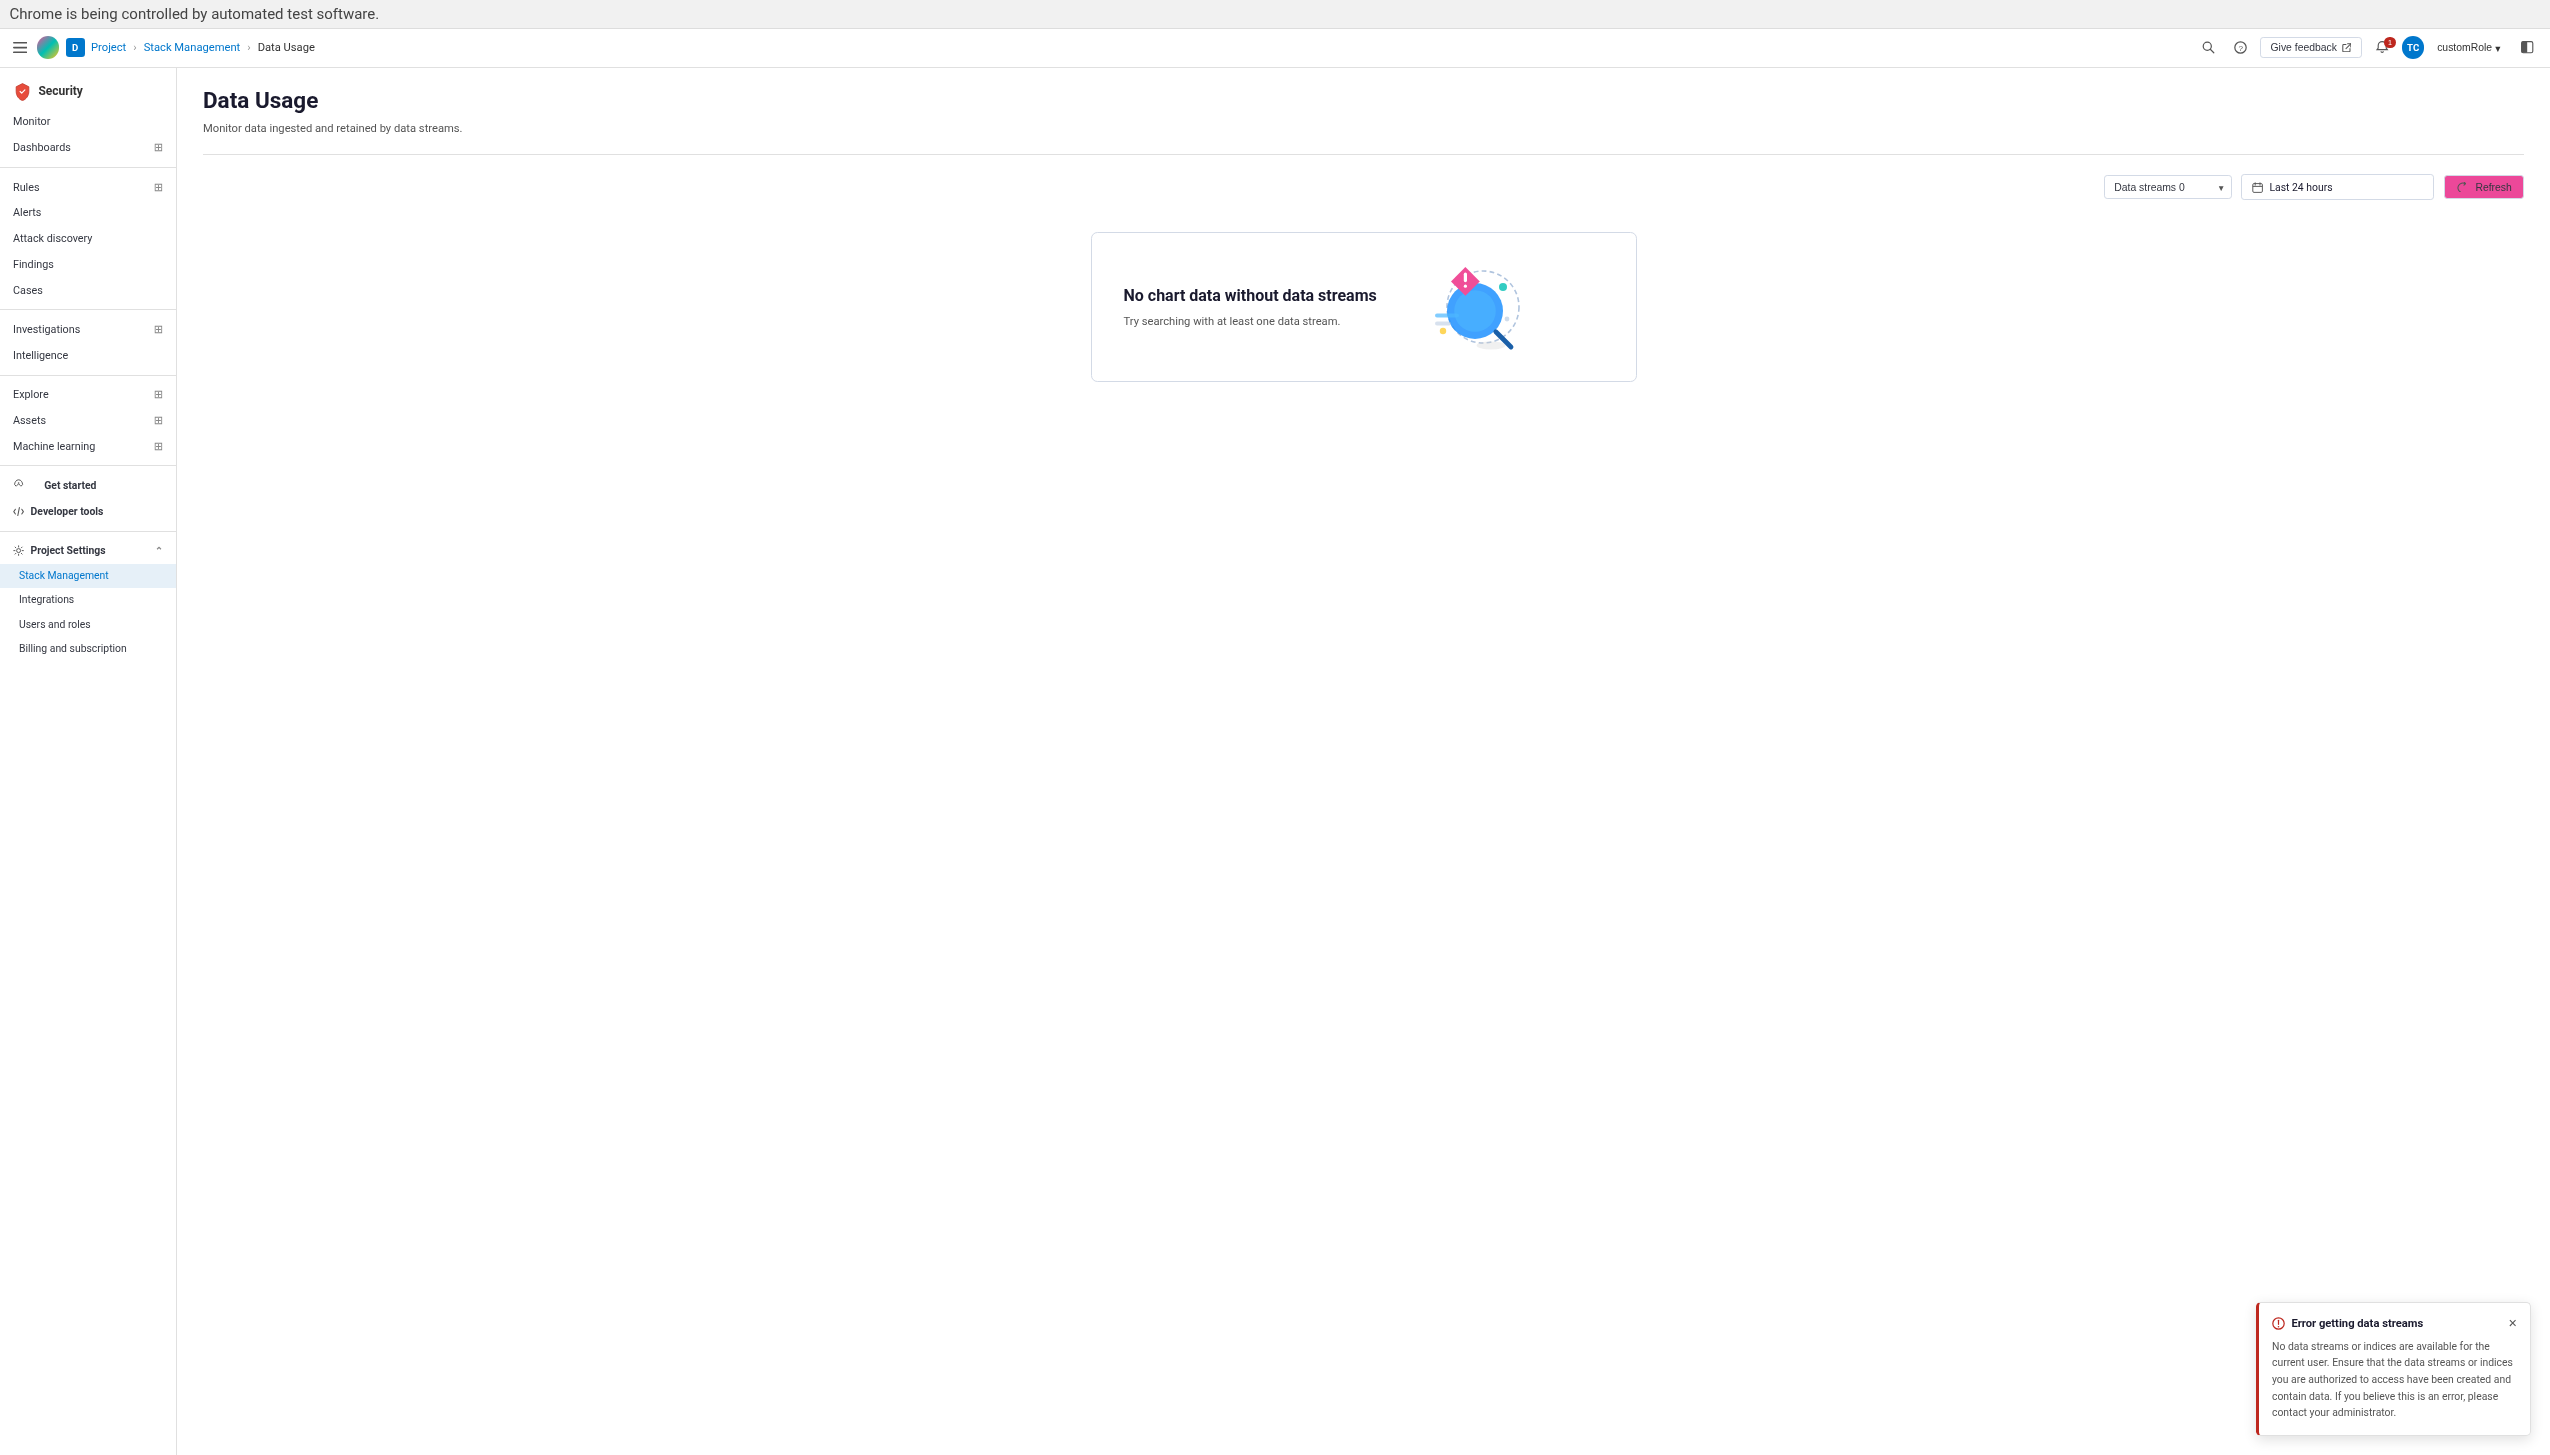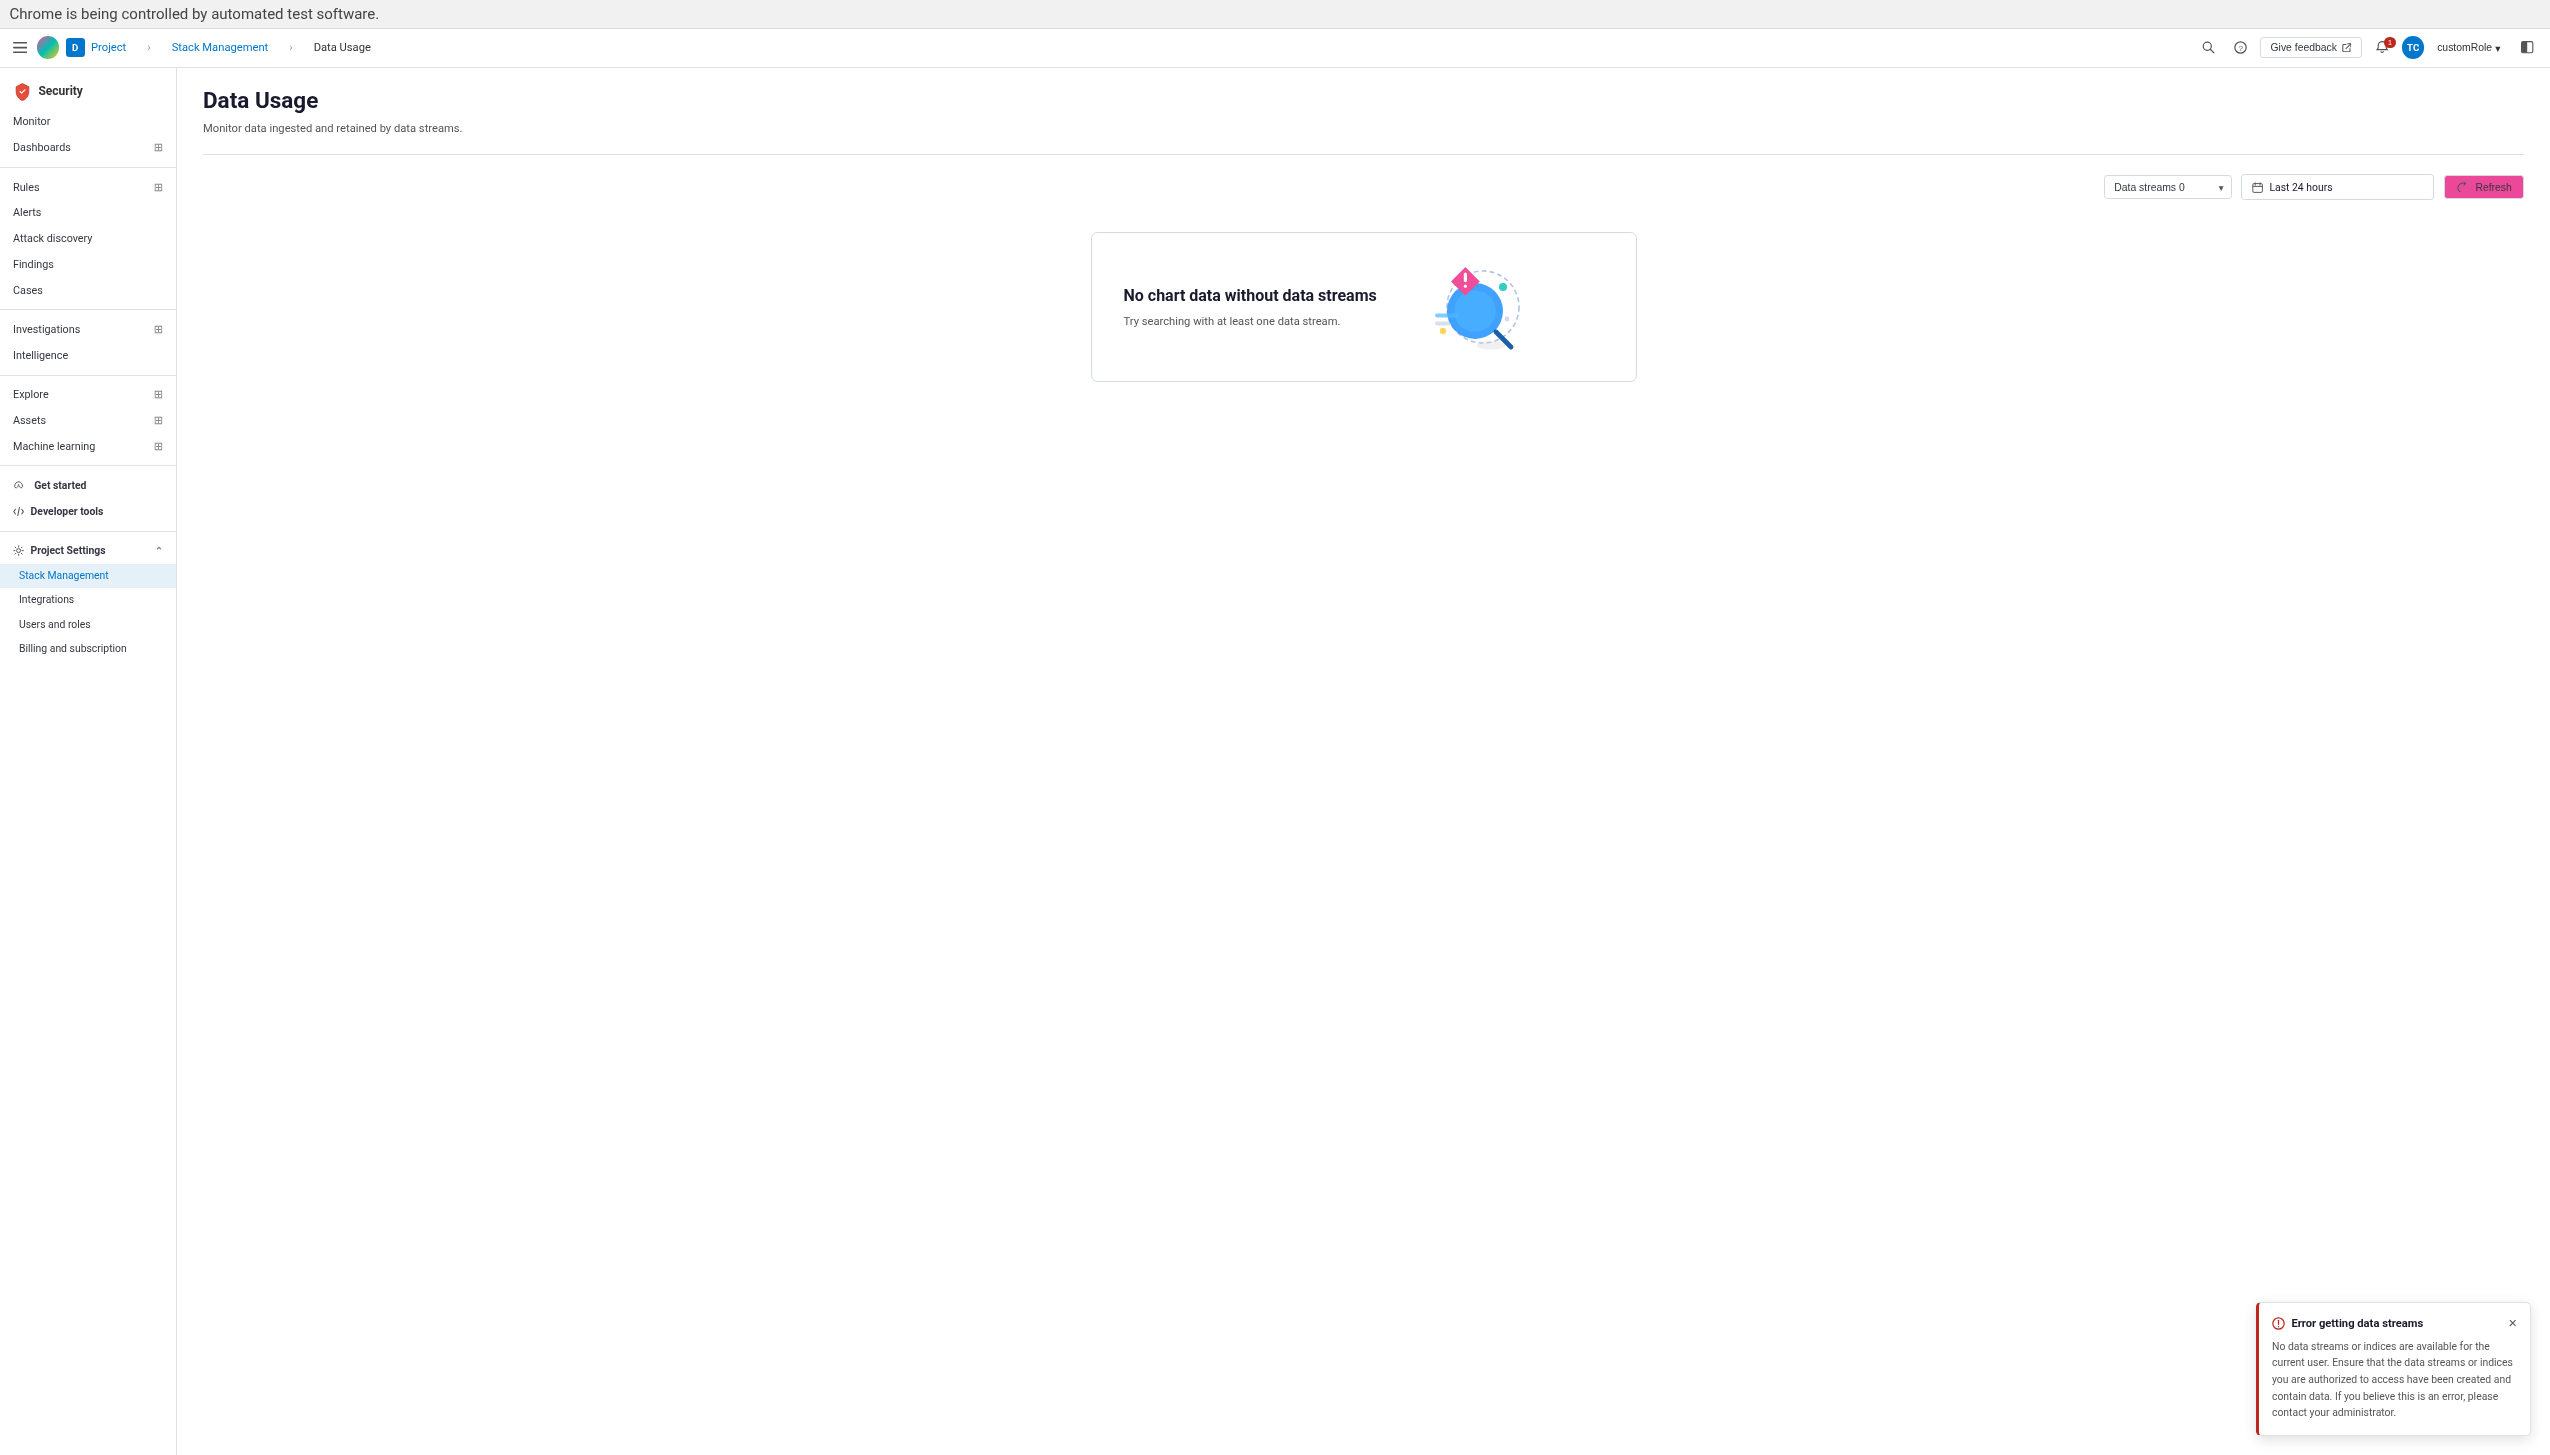--- a/index.html
+++ b/index.html
@@ -29,21 +29,21 @@
 
     .hamburger-btn {
       background: none; border: none; cursor: pointer; padding: 3.2px; display: flex; align-items: center; justify-content: center;
     }
     .kibana-logo {
       width: 22.5px; height: 22.5px; background: linear-gradient(135deg, #f04e98, #00bfb3, #fec514); border-radius: 50%; display: flex; align-items: center; justify-content: center;
     }
     .project-badge {
       background: #0077cc; color: #fff; border-radius: 3.2px; width: 19px; height: 19px; display: flex; align-items: center; justify-content: center; font-size: 9.6px; font-weight: bold;
     }
-    .breadcrumb { display: flex; align-items: flex-end; gap: 21px; font-size: 11.2px; color: #555; }
+    .breadcrumb { display: flex; align-items: flex-end; gap: 7px; font-size: 11.2px; color: #555; }
     .breadcrumb a { color: #0077cc; text-decoration: none; }
     .breadcrumb-sep { color: #999; }
     .breadcrumb-current { color: #333; }
 
     .give-feedback-btn {
       border: 0.8px solid #d3dae6; background: #fff; border-radius: 3.2px; padding: 4px 9.6px; cursor: pointer; display: flex; align-items: center; gap: 4.8px; font-size: 10.4px; color: #343741;
     }
     .icon-btn {
       background: none; border: none; cursor: pointer; padding: 3.2px 6.4px; display: flex; align-items: center; justify-content: center; color: #555; position: relative;
     }
@@ -260,21 +260,21 @@
       <span class="sidebar-item-label">Assets</span>
       <span class="grid-icon">⊞</span>
     </div>
     <div class="sidebar-item">
       <span class="sidebar-item-label">Machine learning</span>
       <span class="grid-icon">⊞</span>
     </div>
     <div class="sidebar-divider"></div>
 
     <div class="sidebar-section-header">
-      <div style="display:flex;align-items:flex-end;gap:10px;">
+      <div style="display:flex;align-items:flex-start;gap:20px;">
         <svg width="11.2" height="11.2" viewBox="0 0 14 14" fill="none">
           <path d="M7 1C4 1 2 4 2 7l2 2 1-1 2-2 2 2 1 1 2-2c0-3-2-6-5-6z" stroke="#555" stroke-width="1.2"></path>
           <circle cx="7" cy="5" r="1" fill="#555"></circle>
         </svg>
         <span>Get started</span>
       </div>
     </div>
     <div class="sidebar-section-header">
       <div style="display:flex;align-items:center;gap:6.4px;">
         <svg width="11.2" height="11.2" viewBox="0 0 14 14" fill="none">

